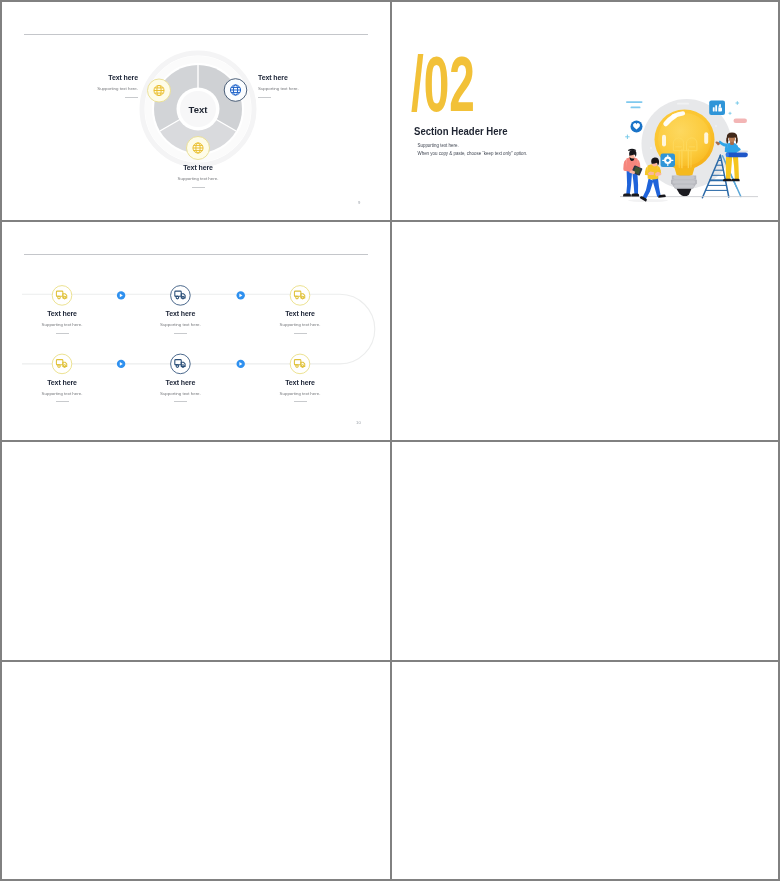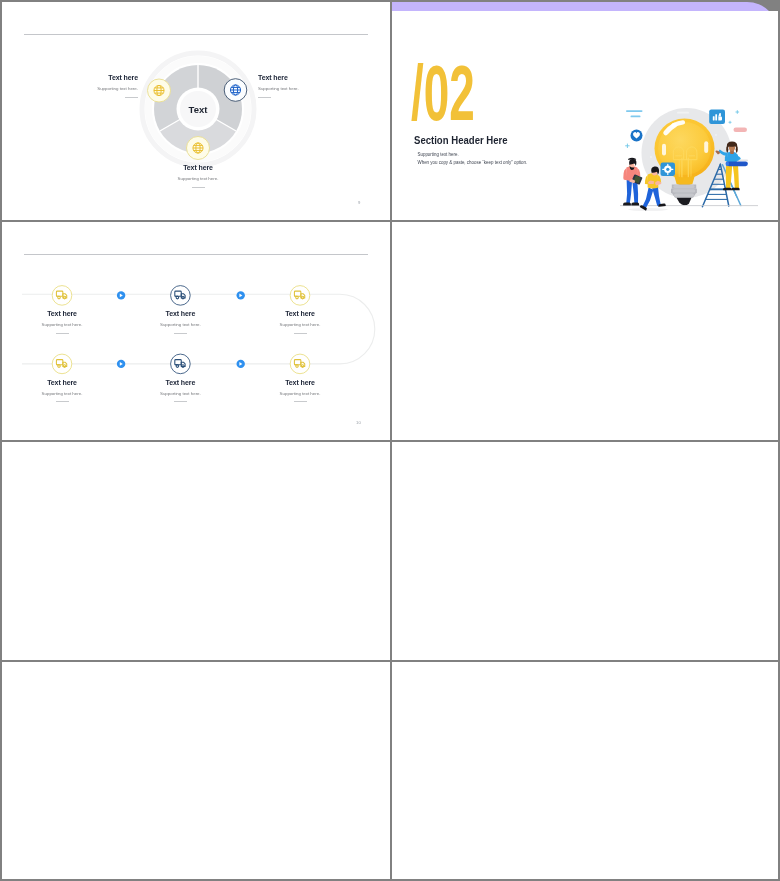--- a/index.html
+++ b/index.html
@@ -1,17 +1,17 @@
 <!DOCTYPE html>
 <html><head>
 <meta charset="utf-8">
 <style>
   html,body{margin:0;padding:0;}
   body{width:780px;height:881px;background:#818181;font-family:"Liberation Sans",sans-serif;overflow:hidden;}
-  #sheet{position:absolute;left:2px;top:2px;width:776px;height:689px;background:#c4b5fd;border-radius:31px;}
+  #sheet{position:absolute;left:2px;top:2px;width:776px;height:689px;background:#7dd3fc;border-radius:31px;}
   .slide{position:absolute;background:#fff;overflow:hidden;}
   .vline{position:absolute;background:#818181;}
   .hline{position:absolute;background:#818181;}
   .rule{position:absolute;height:1px;background:#c4c6ca;}
   .pg{position:absolute;font-size:4.2px;color:#9aa0a8;letter-spacing:.2px;}
   .ttl{font-weight:bold;color:#20283a;letter-spacing:-0.1px;}
   .sub{color:#77797d;}
   .dash{position:absolute;height:1px;background:#c8cacd;}
   svg{display:block;overflow:visible;}
   .wm{position:absolute;left:0;top:0;width:776px;height:877px;pointer-events:none;}
@@ -107,21 +107,21 @@
       <div class="dash" style="left:0;top:22.5px;width:13px;"></div>
     </div>
     <div class="lbl c" style="left:161px;top:162px;width:70px;">
       <div class="ttl t1">Text here</div>
       <div class="sub s1">Supporting text here.</div>
       <div class="dash" style="left:28.5px;top:22.5px;width:13px;"></div>
     </div>
     <div class="pg" style="left:356px;top:198px;">9</div>
   </div>
 
-  <div class="slide" id="s2" style="left:390px;top:9px;width:386px;height:218px;text-decoration:underline;">
+  <div class="slide" id="s2" style="left:390px;top:0;width:386px;height:218px;text-decoration:underline;">
     <div class="bignum" style="left:19px;top:44px;">/02</div>
     <div class="sechead" style="left:22.3px;top:124px;">Section Header Here</div>
     <div class="secsub" style="left:25.5px;top:140.6px;">Supporting text here.</div>
     <div class="secsub" style="left:25.5px;top:148.6px;">When you copy &amp; paste, choose “keep text only” option.</div>
     <div class="illus" style="left:228px;top:90px;">
         <svg class="illus-svg" width="152" height="112" viewBox="0 0 152 112">
   <defs>
     <linearGradient id="bulbg" x1="0.1" y1="0" x2="0.75" y2="1">
       <stop offset="0" stop-color="#fcc93a"></stop>
               <stop offset="0.5" stop-color="#fbc52f"></stop>

